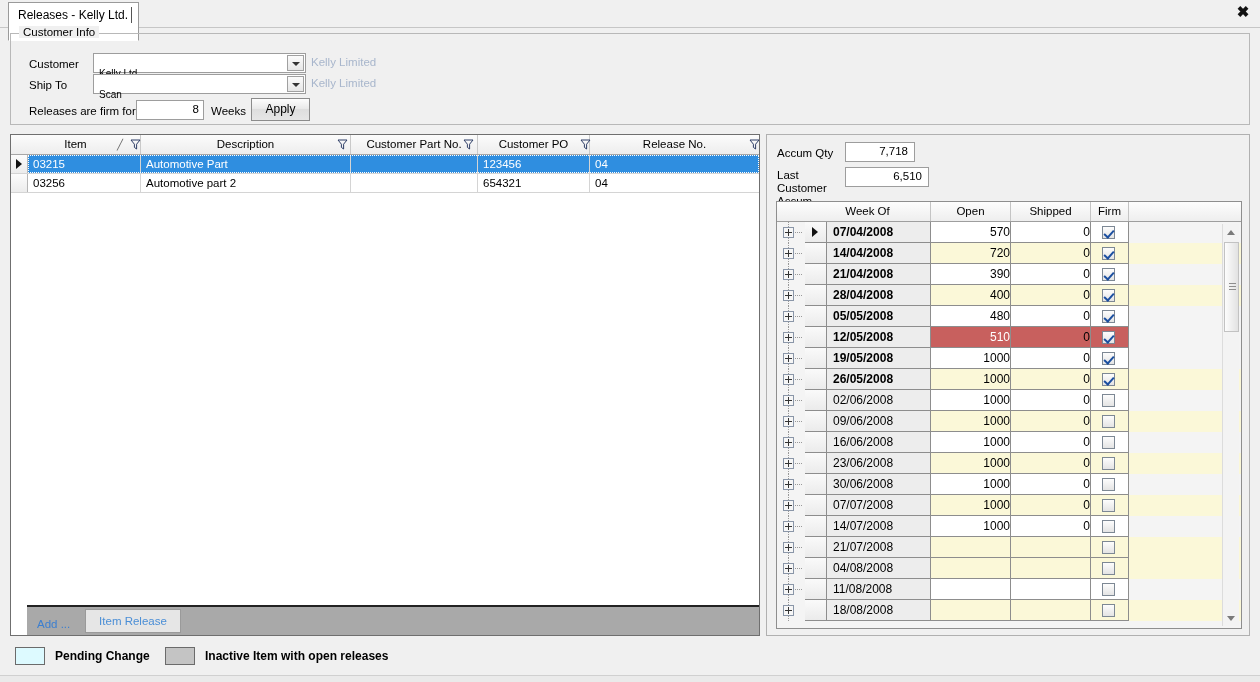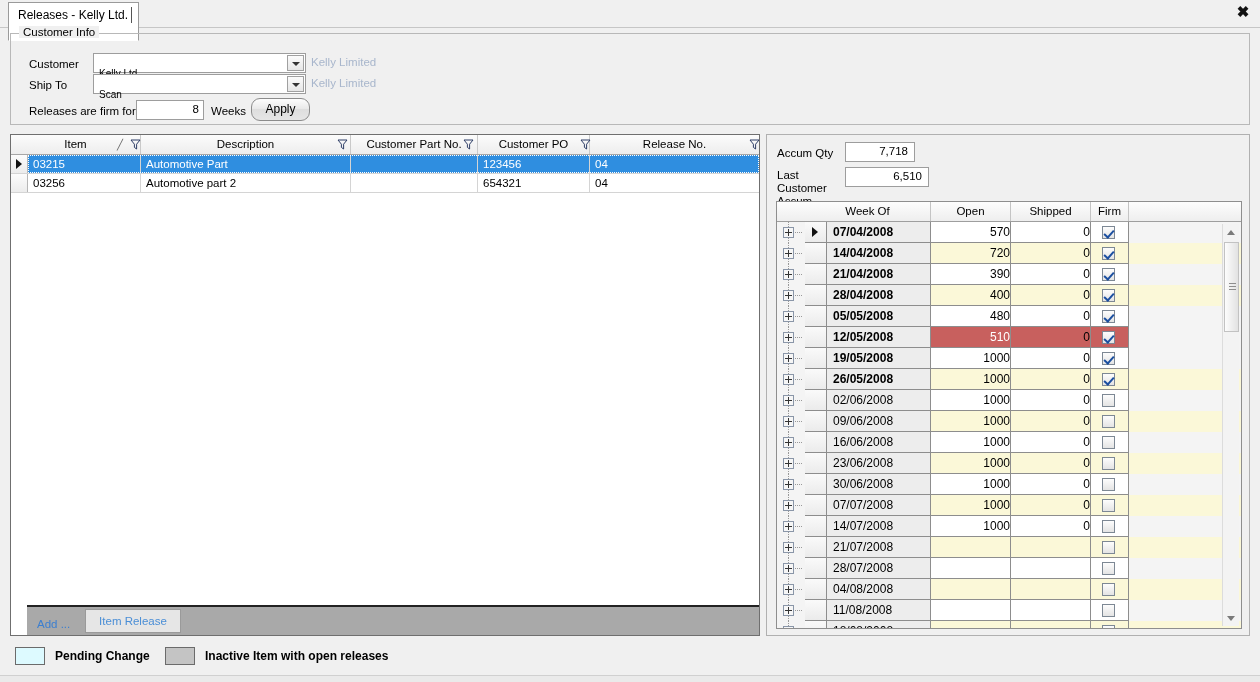--- a/index.html
+++ b/index.html
@@ -116,21 +116,21 @@
     box-sizing: border-box;
     text-align: right;
     font-size: 11.5px;
     color: #000;
     padding: 2px 4px 0 0;
   }
   .btn {
     position: absolute;
     background: linear-gradient(to bottom, #fdfdfd 0%, #e9e9e9 47%, #dedede 50%, #e6e6e6 100%);
     border: 1px solid #8c8c8c;
-    border-radius: 9px;
+    border-radius: 0;
     box-sizing: border-box;
     text-align: center;
     font-size: 12px;
     color: #000;
     cursor: pointer;
   }
 
   
   .leftgrid {
     position: absolute; left: 10px; top: 134px;
@@ -757,33 +757,20 @@
             <span class="expander"></span>
             <div class="indcell"></div>
             <div class="c-week">21/07/2008</div>
             <div class="c-open"></div>
             <div class="c-ship"></div>
             <div class="c-firm">
               <span class="chk"></span>
             </div>
             <div class="c-rest"></div>
           </div>
-          <div class="wg-row plain">
-            <span class="treeline"></span>
-            <span class="treedash"></span>
-            <span class="expander"></span>
-            <div class="indcell"></div>
-            <div class="c-week">28/07/2008</div>
-            <div class="c-open"></div>
-            <div class="c-ship"></div>
-            <div class="c-firm">
-              <span class="chk"></span>
-            </div>
-            <div class="c-rest"></div>
-          </div>
           <div class="wg-row alt">
             <span class="treeline"></span>
             <span class="treedash"></span>
             <span class="expander"></span>
             <div class="indcell"></div>
             <div class="c-week">04/08/2008</div>
             <div class="c-open"></div>
             <div class="c-ship"></div>
             <div class="c-firm">
               <span class="chk"></span>

